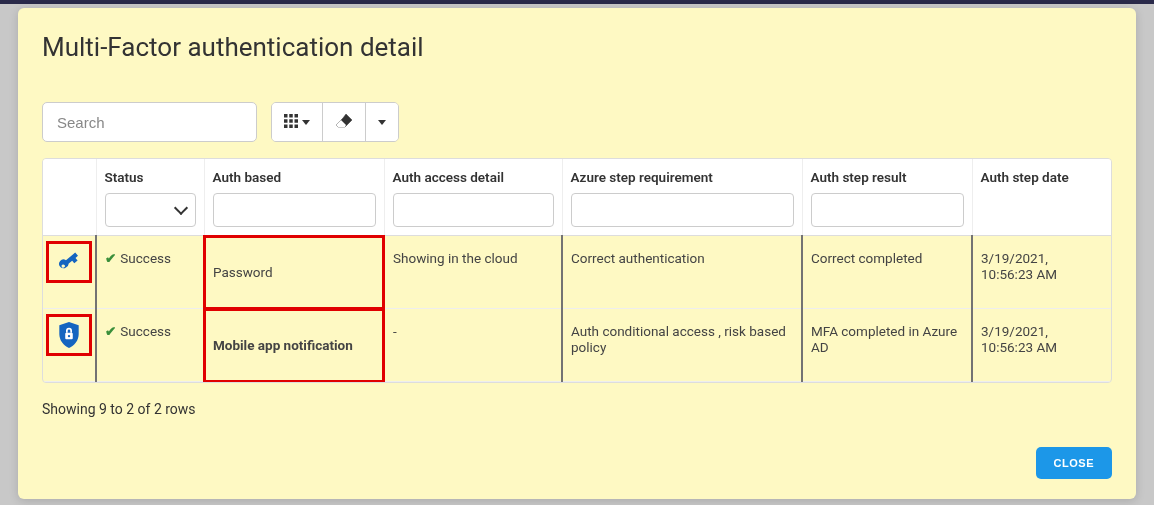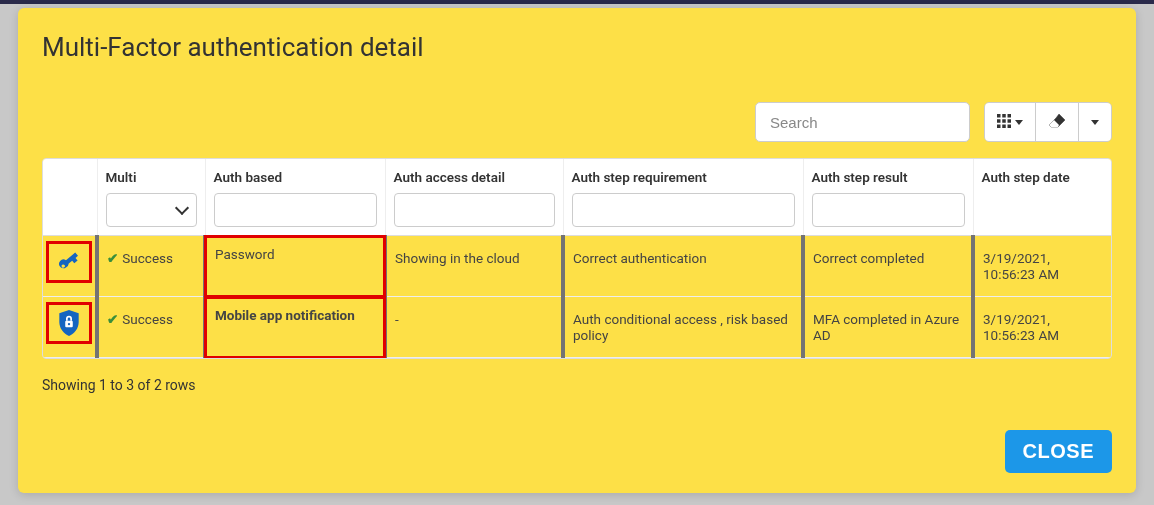--- a/index.html
+++ b/index.html
@@ -17,38 +17,37 @@
     .backdrop-bar {
       position: absolute;
       top: 0;
       left: 0;
       right: 0;
       height: 4px;
       background: #2a2a4a;
     }
     .modal {
       position: relative;
-      background: #fde047;
+      background: #fef9c3;
       border-radius: 6px;
       margin: 4px 14px 8px 14px;
       padding: 24px 24px 20px 24px;
       min-height: 485px;
       box-shadow: 0 2px 10px rgba(0,0,0,0.15);
       display: flex;
       flex-direction: column;
     }
     .modal-title {
       font-size: 26px;
       font-weight: 400;
       color: #333;
       margin-bottom: 40px;
     }
     .toolbar {
       display: flex;
-      justify-content: flex-end;
       gap: 14px;
       margin-bottom: 16px;
       align-items: center;
     }
     .search-input {
       width: 215px;
       height: 40px;
       border: 1px solid #ccc;
       border-radius: 5px;
       padding: 0 14px;
@@ -136,21 +135,21 @@
       pointer-events: none;
     }
     tbody td {
       padding: 14px 8px;
       font-size: 13.5px;
       color: #444;
       border-bottom: 1px solid #eee;
       vertical-align: top;
     }
     tbody td + td {
-      border-left: 4px solid #737373;
+      border-left: 2px solid #737373;
     }
     .icon-cell {
       width: 48px;
       text-align: center;
       padding: 6px 4px;
     }
     .icon-box {
       width: 44px;
       height: 40px;
       display: flex;
@@ -160,21 +159,21 @@
     .row1 .icon-box, .row1 .method-cell {
       outline: 3px solid #e00000;
       outline-offset: -2px;
     }
     .row2 .icon-box, .row2 .method-cell {
       outline: 3px solid #e00000;
       outline-offset: -2px;
       font-weight: bold;
     }
     .method-cell {
-      padding: 10px 8px;
+      padding: 28px 8px;
     }
     .status-cell {
       white-space: nowrap;
     }
     .check {
       color: #3a8f3a;
       font-weight: bold;
       margin-right: 4px;
     }
     .footer-info {
@@ -187,21 +186,21 @@
       display: flex;
       justify-content: flex-end;
       padding-top: 30px;
     }
     .close-btn {
       background: #1c97e8;
       color: #fff;
       border: none;
       border-radius: 5px;
       padding: 10px 18px;
-      font-size: 20px;
+      font-size: 11px;
       font-weight: 600;
       letter-spacing: 0.5px;
       cursor: pointer;
     }
     th.col-icon { width: 48px; }
     th.col-status { width: 108px; }
     th.col-method { width: 180px; }
     th.col-detail { width: 178px; }
     th.col-req { width: 240px; }
     th.col-result { width: 170px; }
@@ -259,35 +258,35 @@
       </button>
     </div>
   </div>
 
   <div class="table-wrapper">
     <table>
       <thead>
         <tr>
           <th class="col-icon"></th>
           <th class="col-status">
-            <span>Multi</span>
+            <span>Status</span>
             <div class="filter-row filter-select-wrap">
               <select class="filter-select"></select>
             </div>
           </th>
           <th class="col-method">
             <span>Auth based</span>
             <div class="filter-row"><input class="filter-text" style=""></div>
           </th>
           <th class="col-detail">
             <span>Auth access detail</span>
             <div class="filter-row"><input class="filter-text" style=""></div>
           </th>
           <th class="col-req">
-            <span>Auth step requirement</span>
+            <span>Azure step requirement</span>
             <div class="filter-row"><input class="filter-text" style=""></div>
           </th>
           <th class="col-result">
             <span>Auth step result</span>
             <div class="filter-row"><input class="filter-text" style=""></div>
           </th>
           <th class="col-date">
             <span>Auth step date</span>
           </th>
         </tr>
@@ -327,18 +326,18 @@
           <td class="method-cell">Mobile app notification</td>
           <td>-</td>
           <td>Auth conditional access , risk based policy</td>
           <td>MFA completed in Azure AD</td>
           <td>3/19/2021, 10:56:23 AM</td>
         </tr>
       </tbody>
     </table>
   </div>
 
-  <div class="footer-info">Showing 1 to 3 of 2 rows</div>
+  <div class="footer-info">Showing 9 to 2 of 2 rows</div>
 
   <div class="modal-footer">
     <button class="close-btn">CLOSE</button>
   </div>
 </div>
 
 </body></html>

